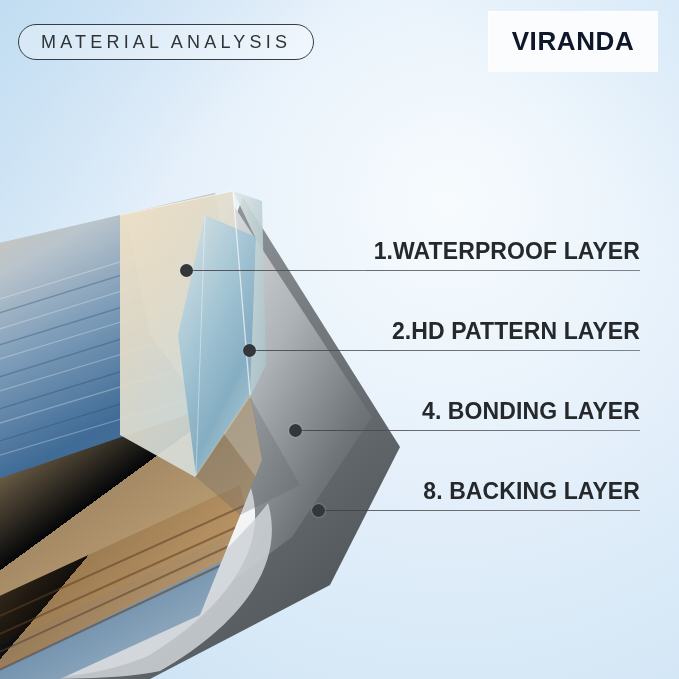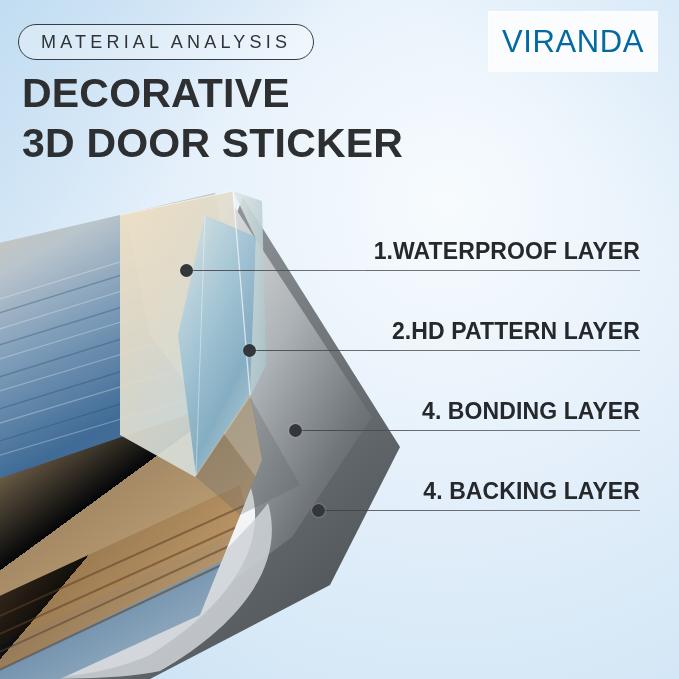--- a/index.html
+++ b/index.html
@@ -42,21 +42,21 @@
   .headline .l2{display:block;}
 
   .logo-box{
     position:absolute;right:22px;top:12px;
     width:168px;height:59px;
     background:#fbfcfd;
     display:flex;align-items:center;justify-content:center;
     box-shadow:0 0 0 1px rgba(255,255,255,.9);
   }
   .logo-box span{
-    font-size:31px;font-weight:normal;color:#0369a1;letter-spacing:.6px;
+    font-size:26px;font-weight:bold;color:#0f172a;letter-spacing:.6px;
   }
 
   
   .art{position:absolute;left:0;top:185px;width:470px;height:494px;}
   .art svg{display:block;}
 
   
   .callout{position:absolute;height:0;}
   .lead{
     position:absolute;height:1px;
@@ -215,24 +215,20 @@
       <path d="M 120,30 L 233,6" stroke="#ffffff" stroke-width="1.2" opacity=".6" fill="none"></path>
 
       <path d="M 250,212 L 300,300 L 240,330 L 196,292 Z" fill="#5c6266" opacity=".28"></path>
     </svg>
   </div>
 
   <div class="badge">
     <span>MATERIAL ANALYSIS</span>
   </div>
 
-  <div class="headline">
-    <span>DECORATIVE</span>
-    <span class="l2">3D DOOR STICKER</span>
-  </div>
 
   <div class="logo-box">
     <span>VIRANDA</span>
   </div>
 
   <div class="callout" style="left:0;top:270px;width:679px;">
     <div class="lead" style="left:190px;width:450px;"></div>
     <div class="dot" style="left:180px;"></div>
     <div class="lbl" style="top:-32px;">1.WATERPROOF LAYER</div>
     <div class="rule" style="top:0;width:274px;"></div>
@@ -248,17 +244,17 @@
   <div class="callout" style="left:0;top:430px;width:679px;">
     <div class="lead" style="left:299px;width:341px;"></div>
     <div class="dot" style="left:289px;"></div>
     <div class="lbl" style="top:-32px;">4. BONDING LAYER</div>
     <div class="rule" style="top:0;width:253px;"></div>
   </div>
 
   <div class="callout" style="left:0;top:510px;width:679px;">
     <div class="lead" style="left:322px;width:318px;"></div>
     <div class="dot" style="left:312px;"></div>
-    <div class="lbl" style="top:-32px;">4. BACKING LAYER</div>
+    <div class="lbl" style="top:-32px;">8. BACKING LAYER</div>
     <div class="rule" style="top:0;width:253px;"></div>
   </div>
 
 </div>
 
 </body></html>

